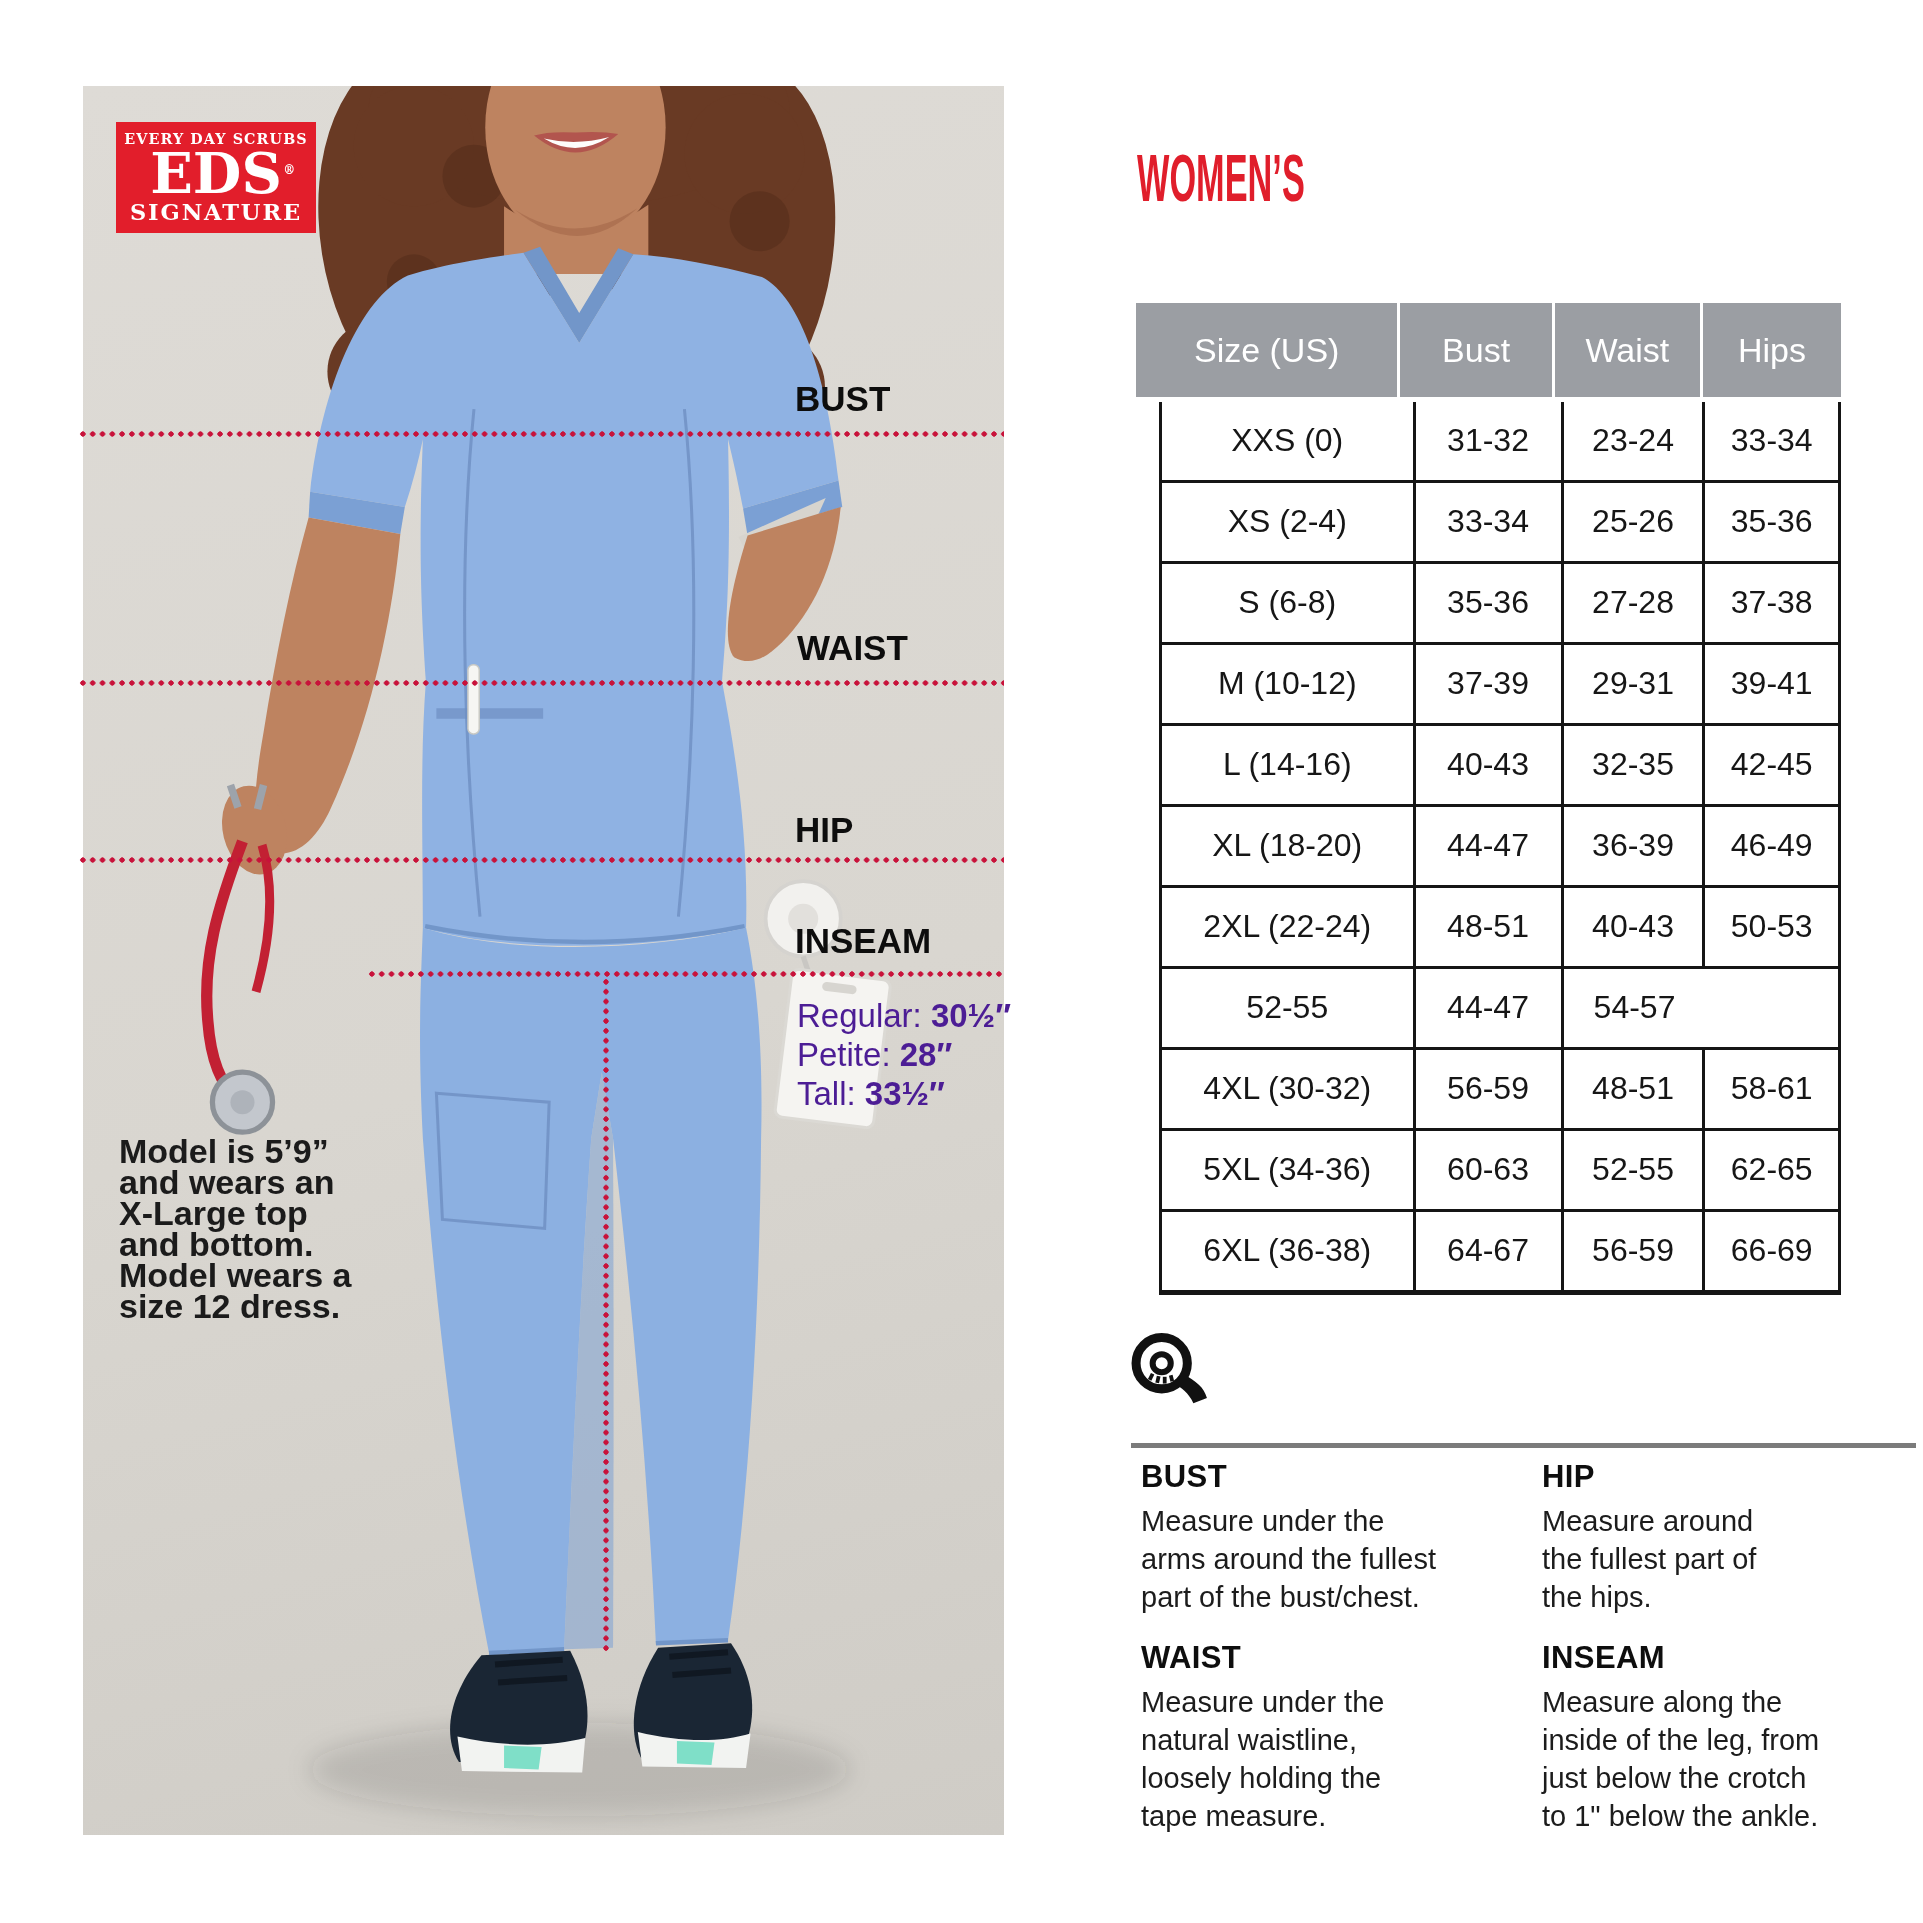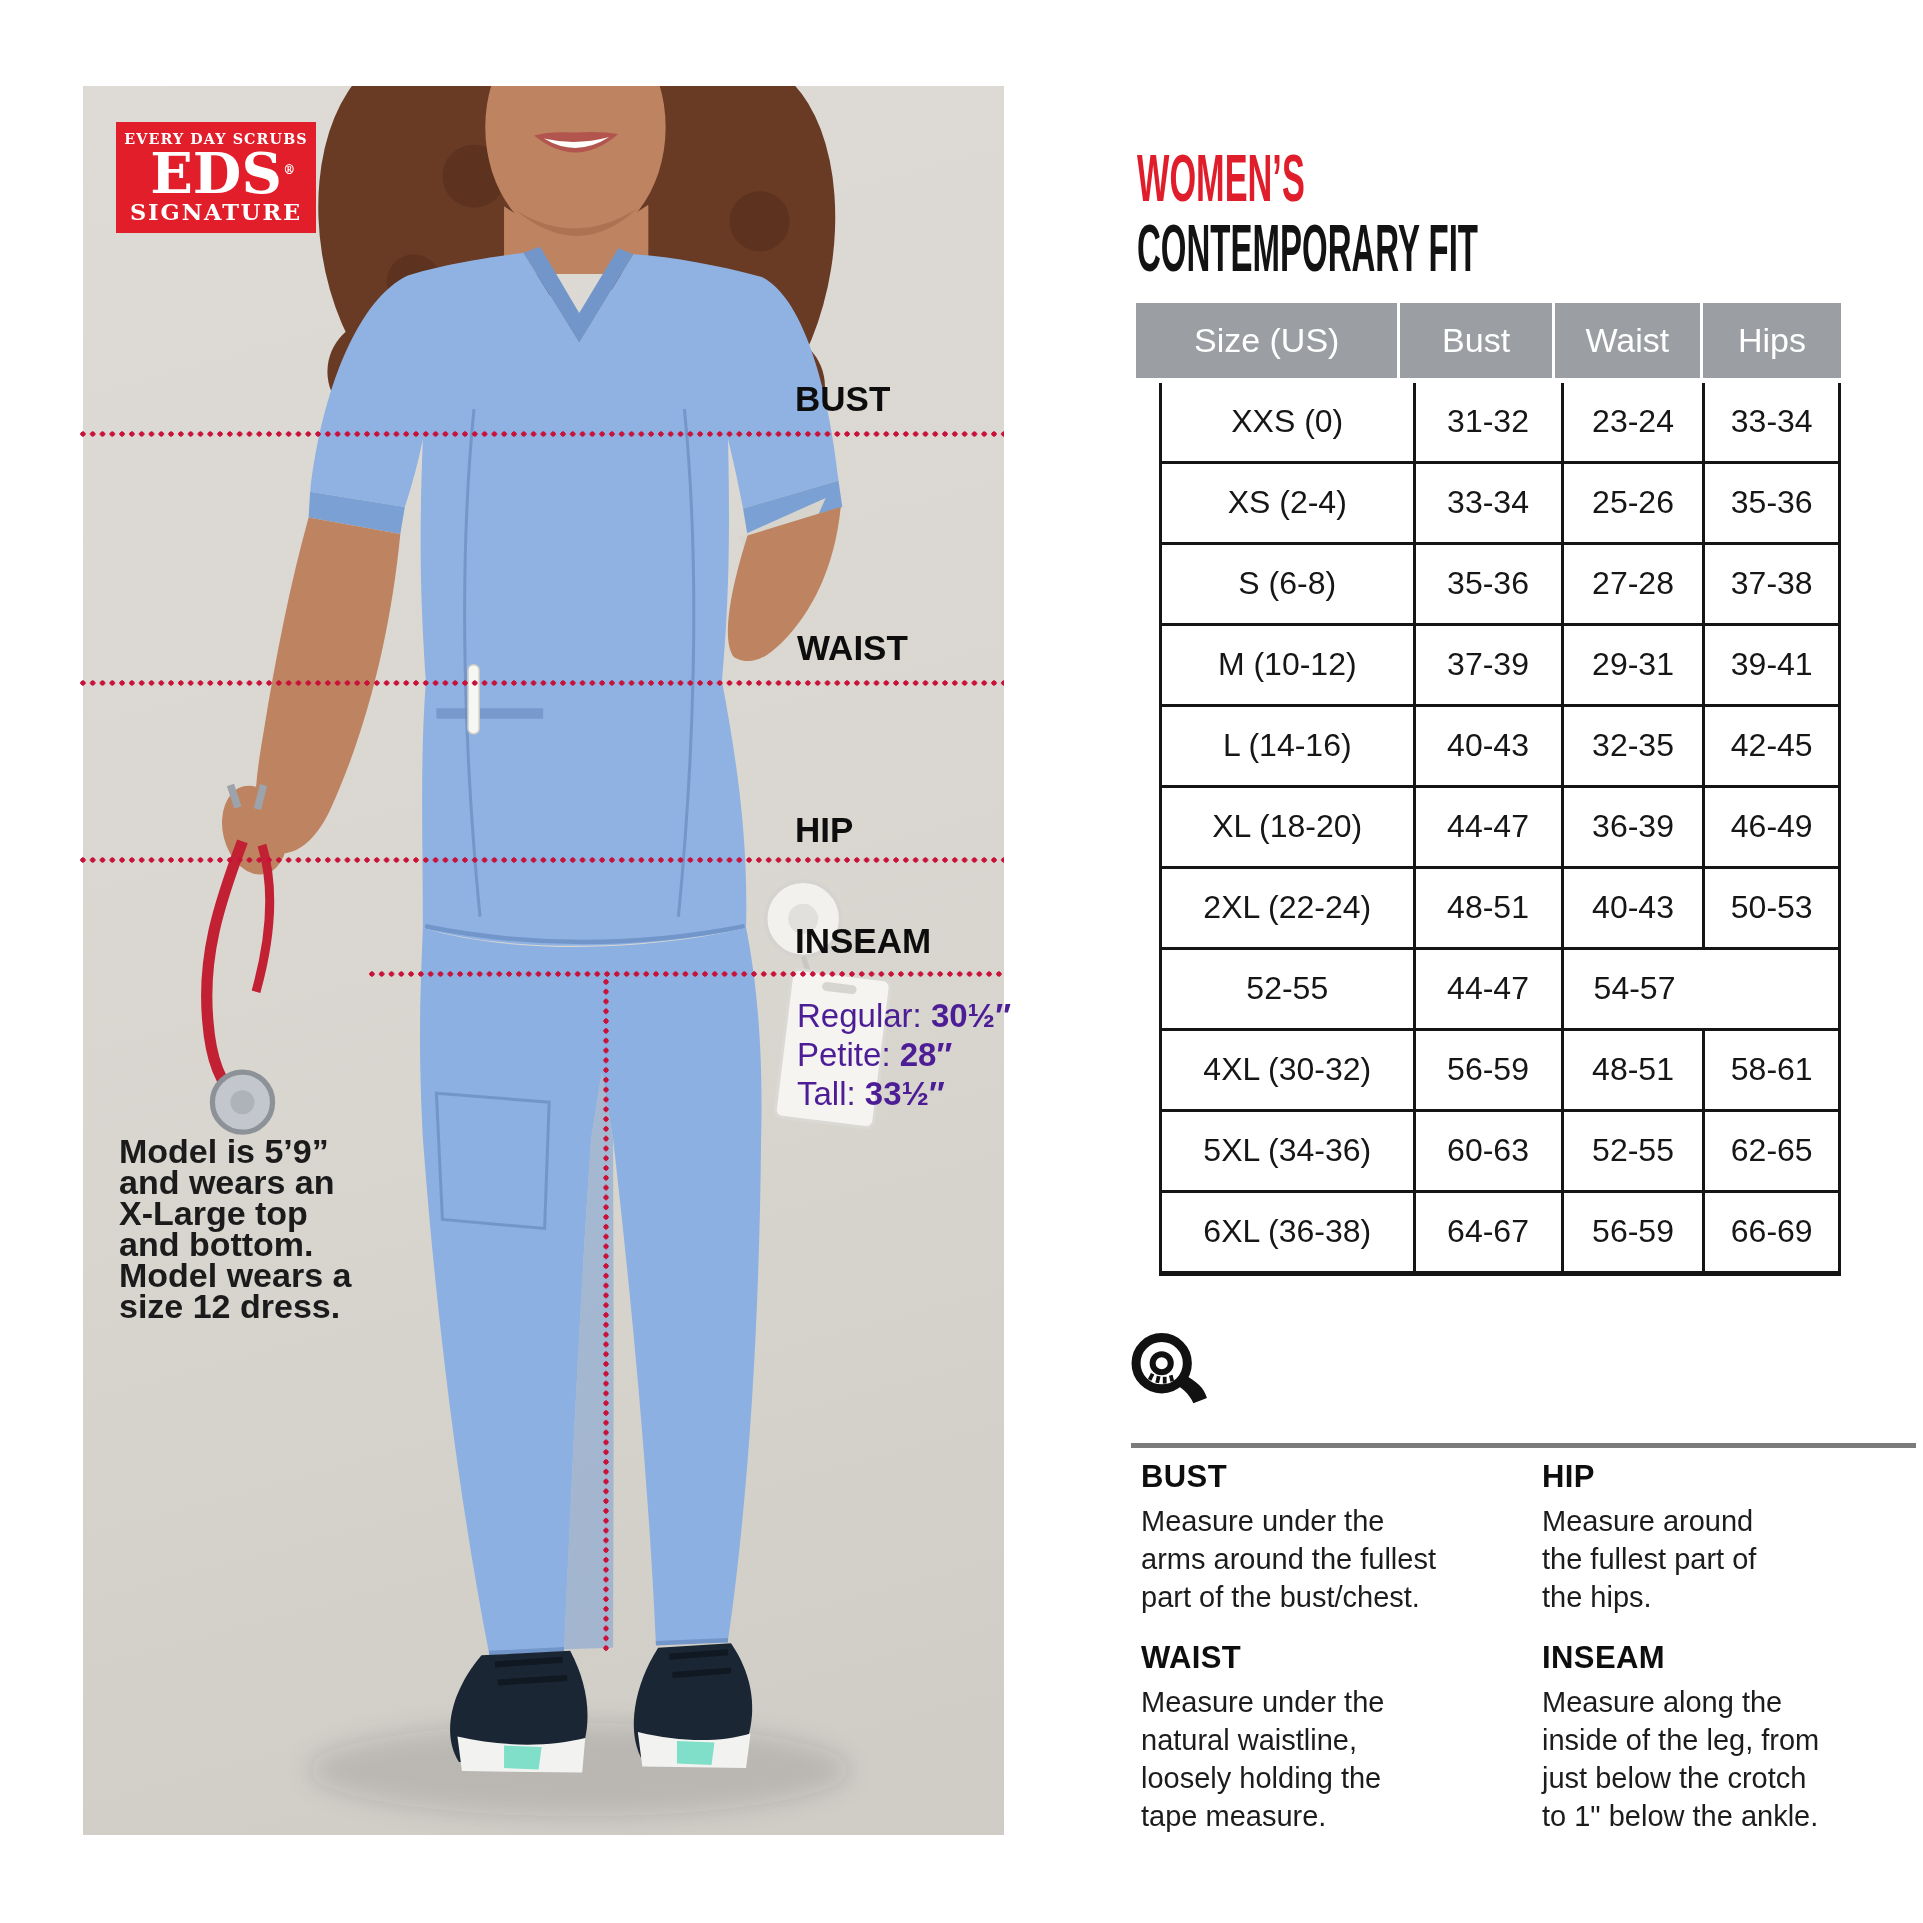--- a/index.html
+++ b/index.html
@@ -34,21 +34,21 @@
   .model-note{position:absolute;left:119px;top:1136px;font-size:34px;font-weight:bold;line-height:31px;color:#1b1b1b;white-space:nowrap;}
 
   
   .condensed{display:inline-block;transform-origin:0 50%;white-space:nowrap;}
   .t1{position:absolute;left:1137px;top:144px;font-size:66px;font-weight:bold;color:#E01E2B;line-height:69px;}
   .t1 .condensed{transform:scaleX(0.52);}
   .t2{position:absolute;left:1137px;top:214px;font-size:66px;font-weight:bold;color:#131313;line-height:69px;}
   .t2 .condensed{transform:scaleX(0.50);}
 
   .size-table{position:absolute;left:1136px;top:303px;width:705px;}
-  .thead{display:grid;grid-template-columns:37.5% 21.9% 21% 19.6%;height:75px;}
+  .thead{display:grid;grid-template-columns:37.5% 21.9% 21% 19.6%;height:94px;}
   .thead .hc{background:#9B9EA3;color:#fff;font-size:34px;display:flex;align-items:center;justify-content:center;}
   .thead .hc:not(:last-child){border-right:3.8px solid #fff;}
   .tbody{margin-top:4.5px;border-left:3px solid #151515;border-right:3.8px solid #151515;border-bottom:5.3px solid #151515;margin-left:23px;}
   .trow{display:grid;grid-template-columns:37.5% 21.9% 21% 19.6%;height:78px;}
   .trow:not(:last-child){border-bottom:3.8px solid #151515;}
   .trow .tc{font-size:32px;color:#161616;display:flex;align-items:center;justify-content:center;box-sizing:border-box;}
   .trow .tc:not(:last-child){border-right:3px solid #151515;}
 
   .htm-title{position:absolute;left:1240px;top:1344px;font-size:57px;font-weight:bold;color:#E8192C;line-height:60px;}
   .htm-title .condensed{transform:scaleX(0.57);}
@@ -206,21 +206,20 @@
   <div class="model-note">
     <div>Model is 5’9”</div>
     <div>and wears an</div>
     <div>X-Large top</div>
     <div>and bottom.</div>
     <div>Model wears a</div>
     <div>size 12 dress.</div>
   </div>
 
   <div class="t1"><span class="condensed">WOMEN’S</span></div>
-  <div class="t2"><span class="condensed">CONTEMPORARY FIT</span></div>
 
   <div class="size-table">
     <div class="thead">
       <div class="hc">Size (US)</div>
       <div class="hc">Bust</div>
       <div class="hc">Waist</div>
       <div class="hc">Hips</div>
     </div>
     <div class="tbody">
       <div class="trow">

